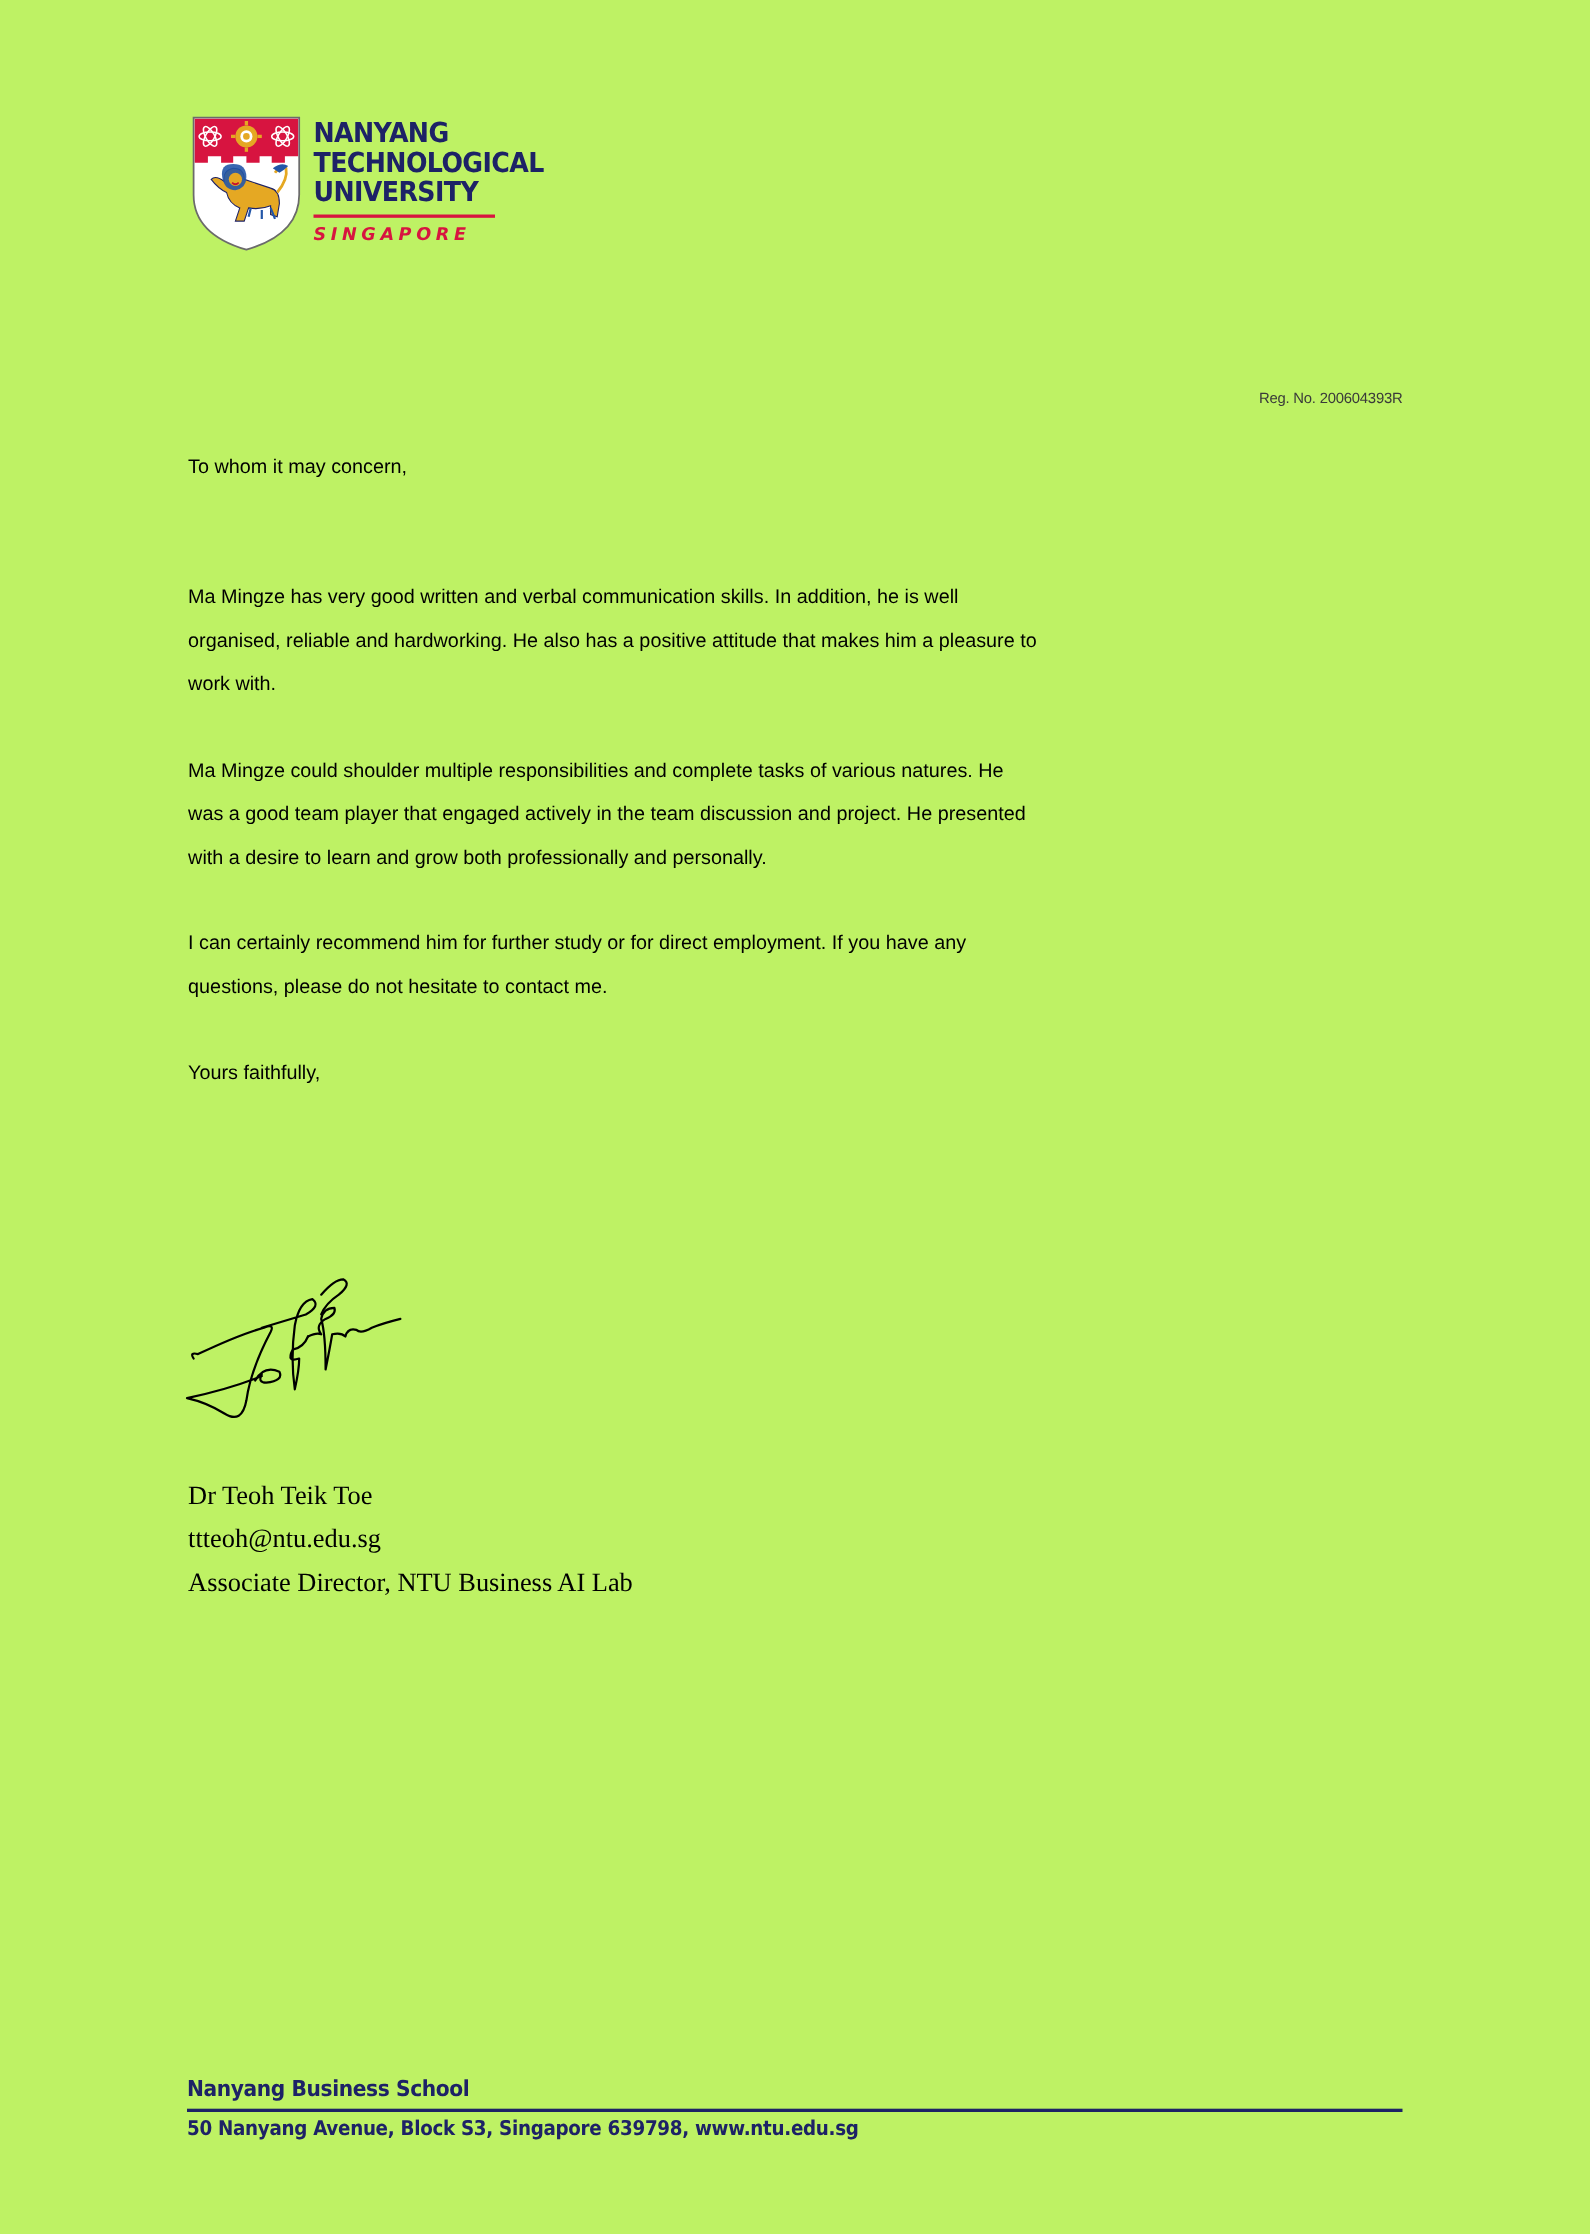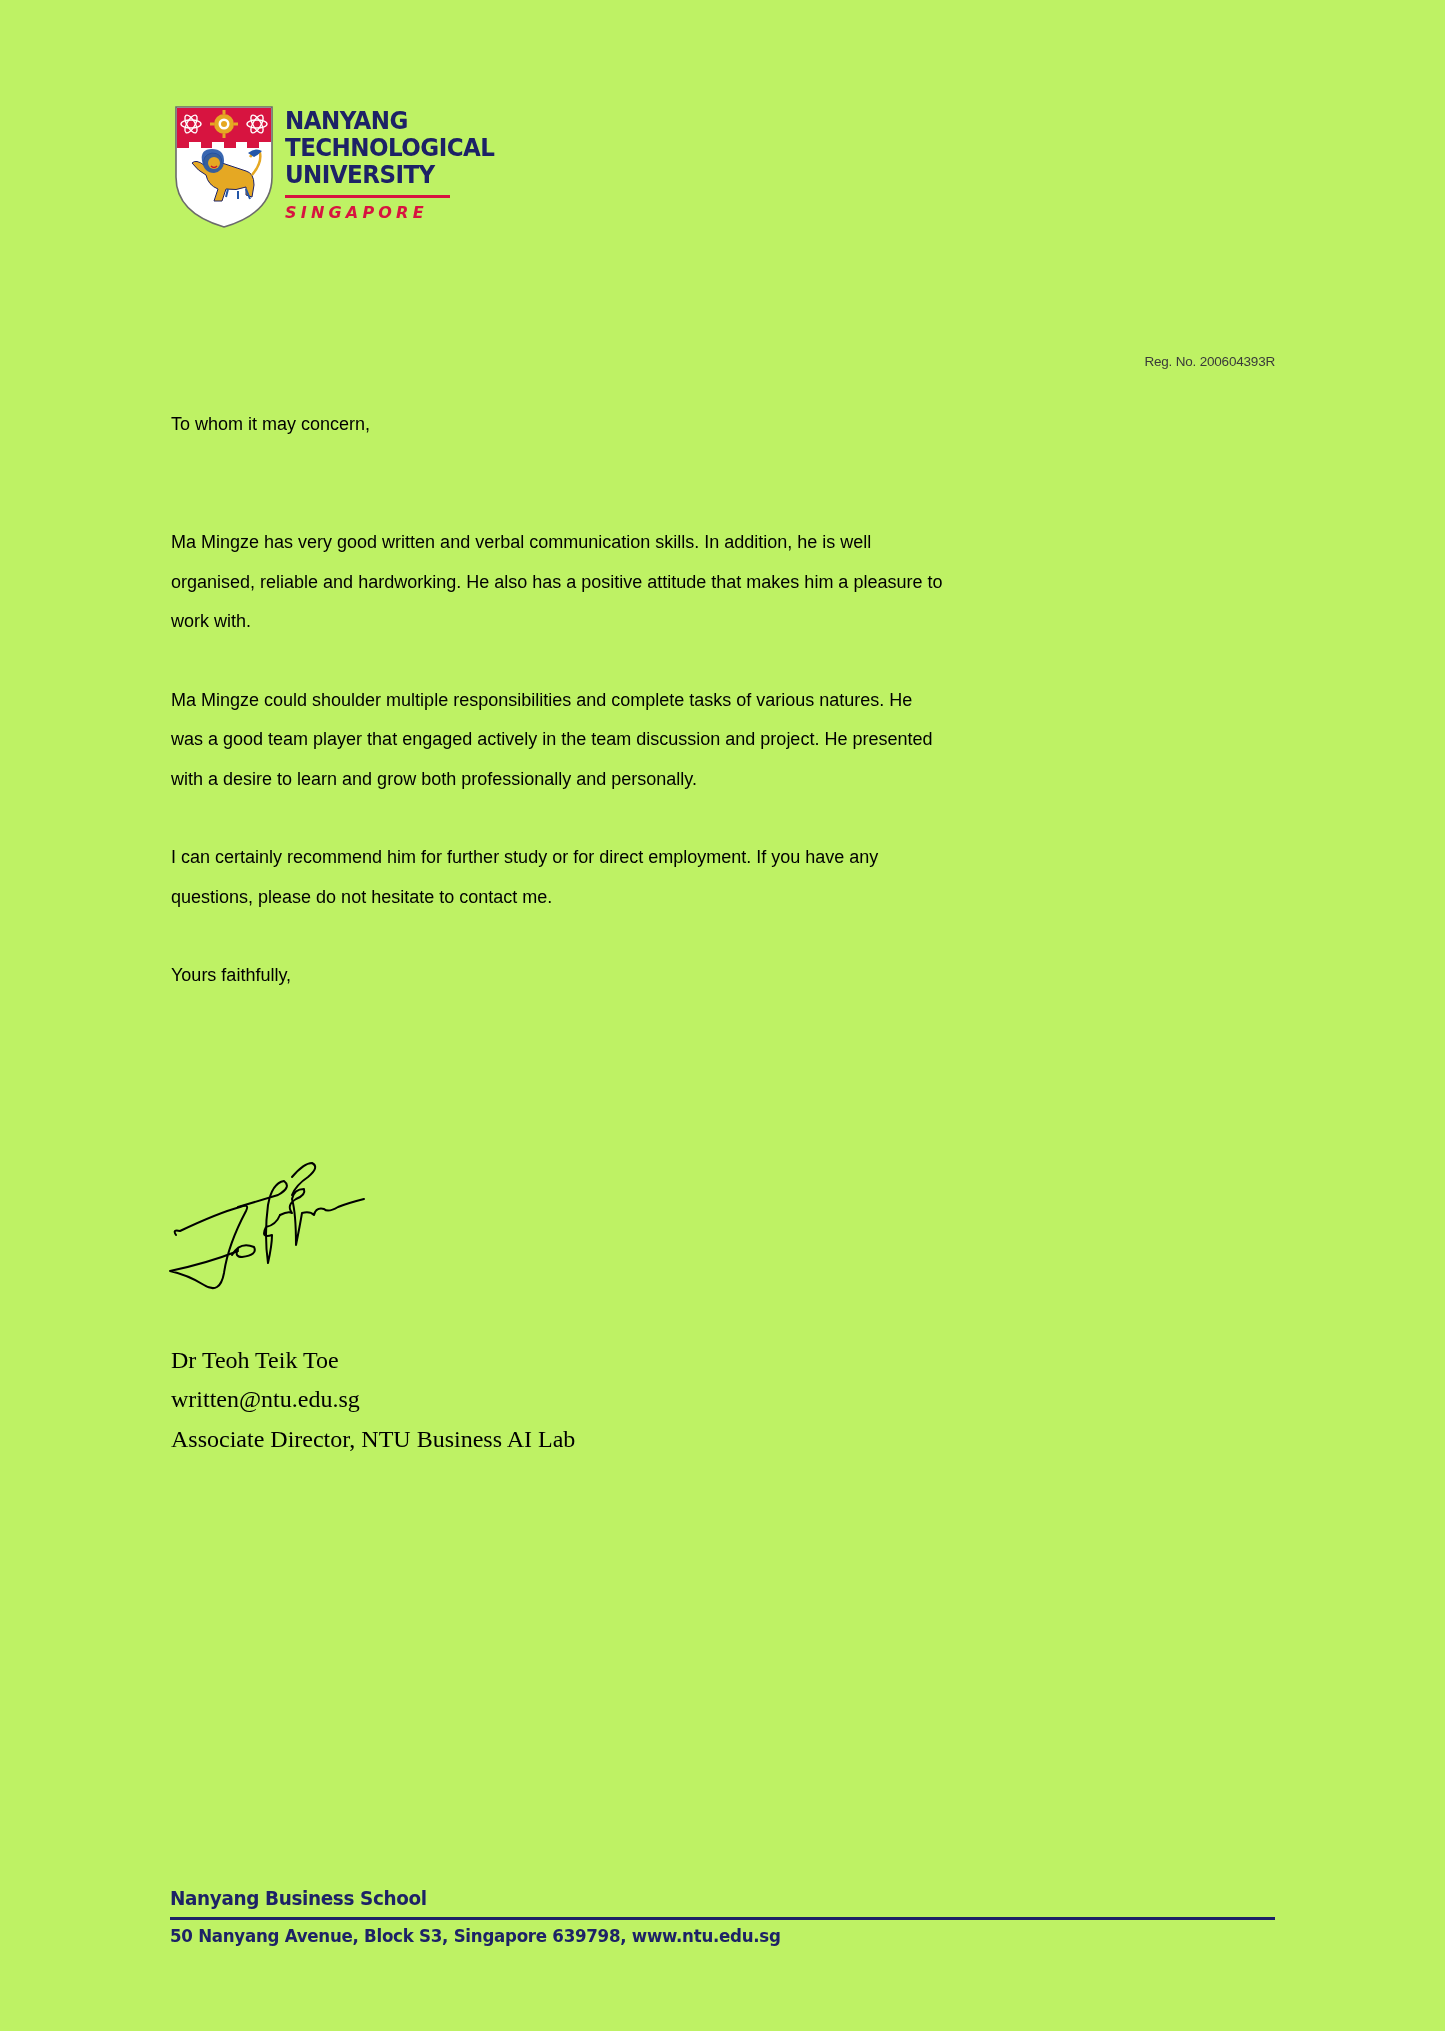--- a/index.html
+++ b/index.html
@@ -108,21 +108,21 @@
       <path d="M8 80 Q4 74 12 76 Q50 58 72 52 Q82 48 78 56 Q60 90 56 118 Q52 140 36 130 Q20 120 2 116 Q40 108 70 96"></path>
       <path d="M64 100 Q72 86 86 92 Q90 100 74 102 Q66 102 70 94"></path>
       <path d="M70 52 Q90 46 110 40 Q124 32 116 26 Q104 28 100 50 Q96 80 100 108 Q104 90 104 80 Q92 84 98 72 Q108 70 112 60"></path>
       <path d="M112 60 Q120 56 124 58 Q118 50 128 44 Q138 40 136 34 Q126 34 124 44 Q128 58 128 90 Q132 70 134 58 Q142 56 146 60 Q148 52 156 54 Q160 58 170 52 Q180 48 196 44"></path>
       <path d="M124 22 Q136 8 144 8 Q152 12 140 22 Q128 30 124 40"></path>
     </g>
   </svg>
 
   <div class="signatory">
     <span class="line">Dr Teoh Teik Toe</span>
-    <span class="line">written@ntu.edu.sg</span>
+    <span class="line">ttteoh@ntu.edu.sg</span>
     <span class="line">Associate Director, NTU Business AI Lab</span>
   </div>
 
   <div class="footer-title">Nanyang Business School</div>
   <div class="footer-rule"></div>
   <div class="footer-addr">50 Nanyang Avenue, Block S3, Singapore 639798, www.ntu.edu.sg</div>
 
 </div>
 
 </body></html>

